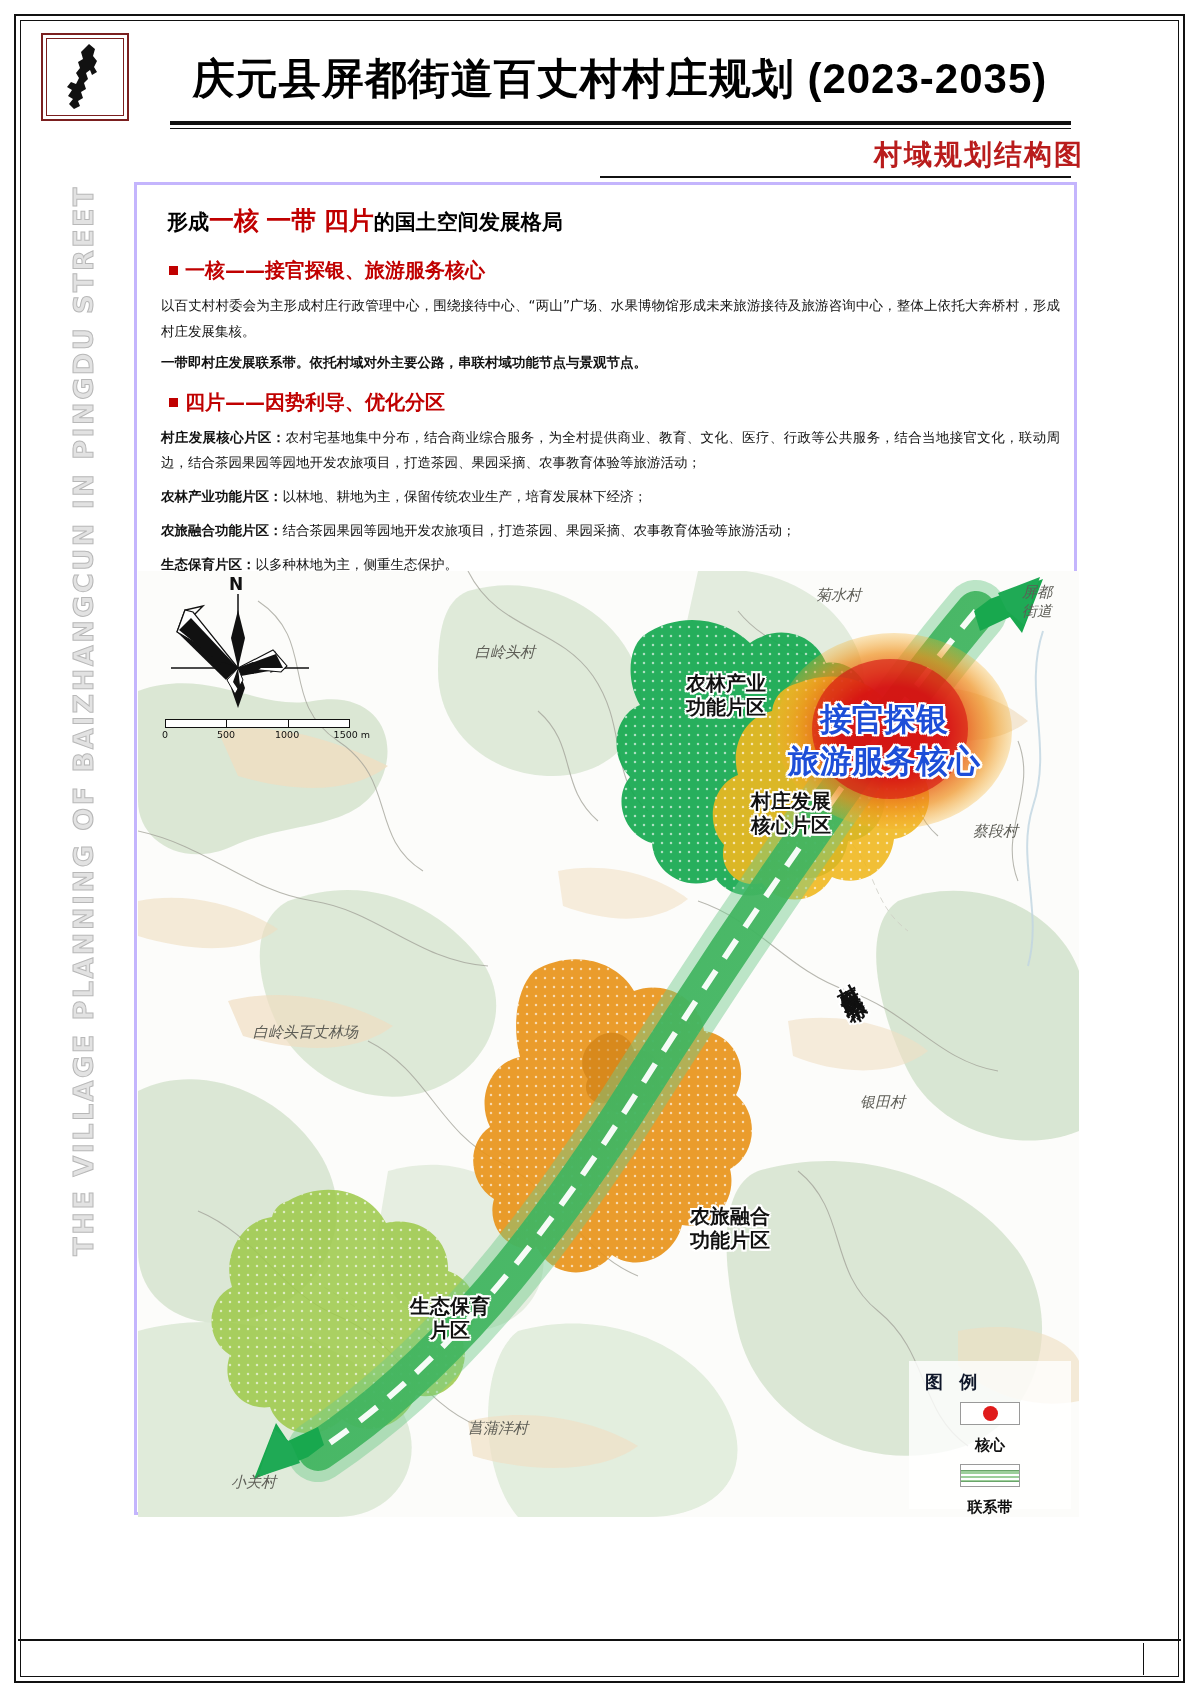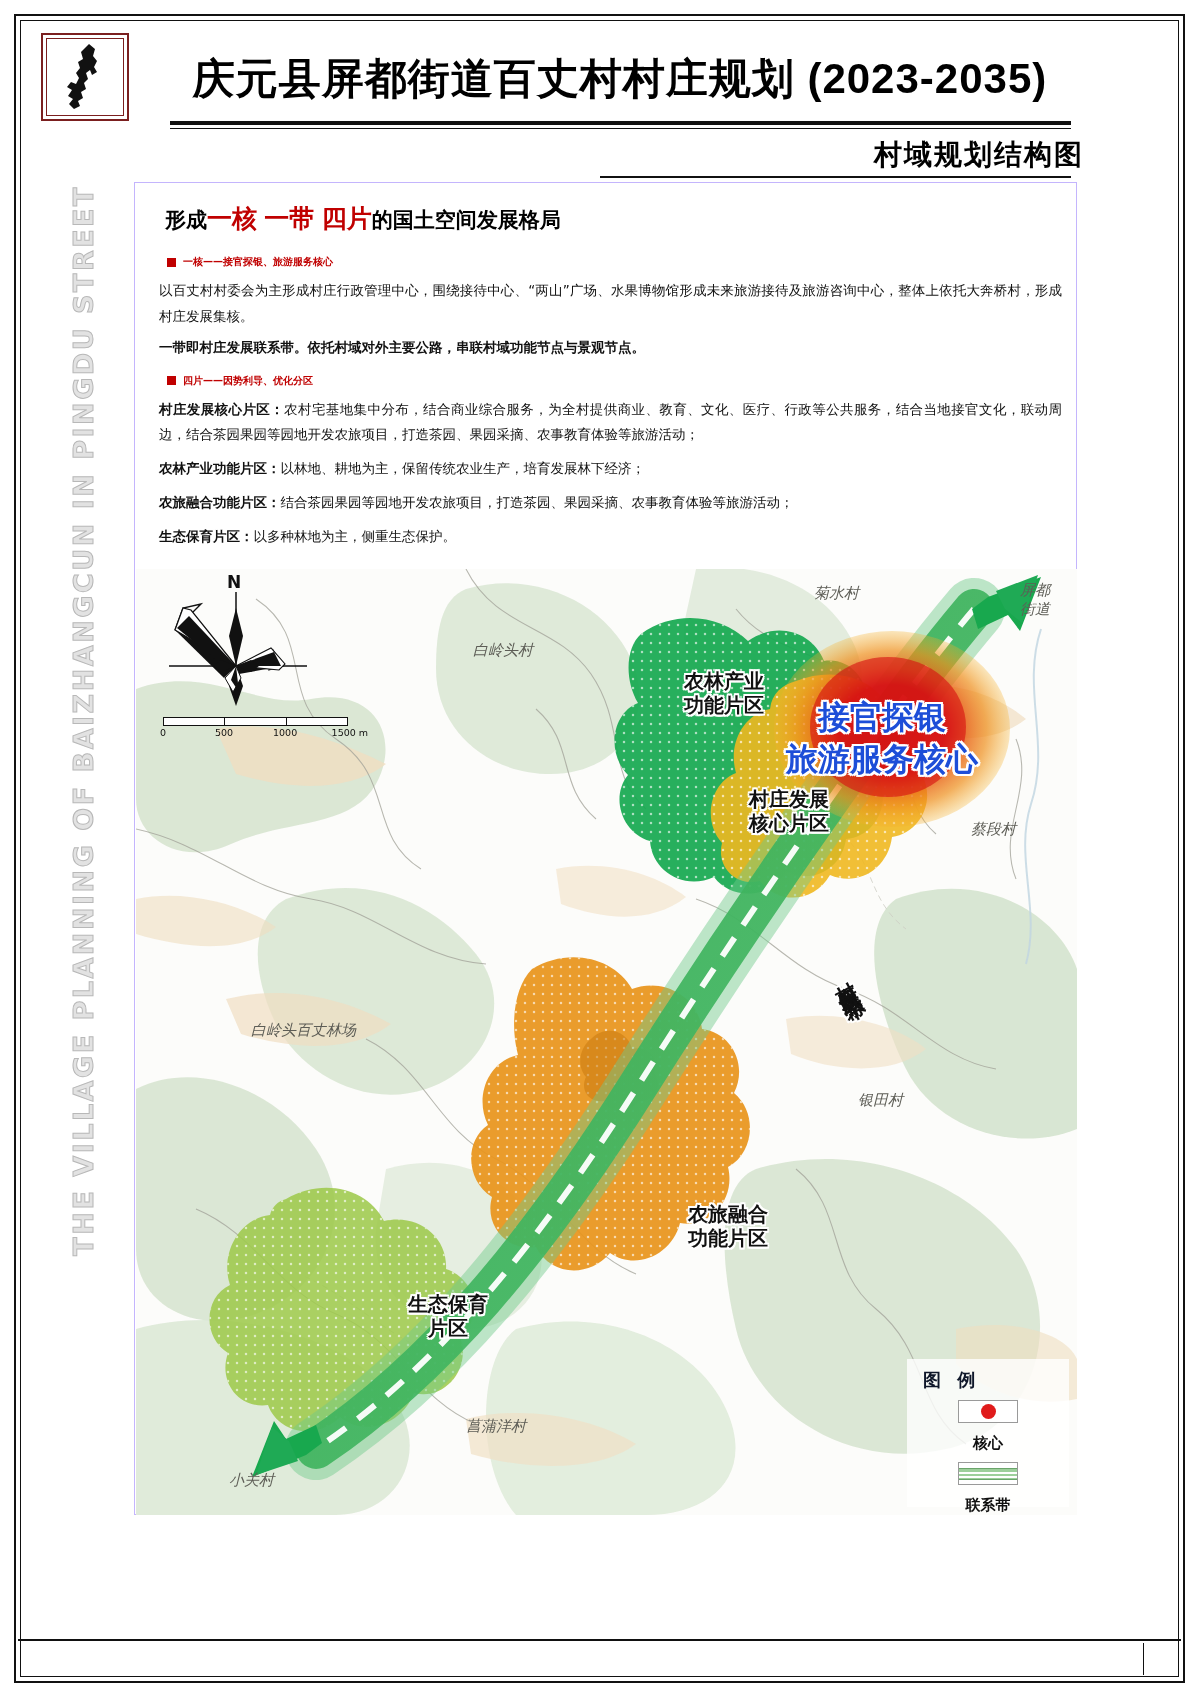--- a/index.html
+++ b/index.html
@@ -47,21 +47,21 @@
   .title-rule{
     position:absolute; left:170px; top:121px; width:901px; height:0;
     border-top:4px solid #111;
   }
   .title-rule2{
     position:absolute; left:170px; top:128px; width:901px; height:0;
     border-top:1px solid #111;
   }
   .sub-title{
     position:absolute; right:115px; top:136px;
-    font-size:28px; font-weight:bold; letter-spacing:2px; color:#000000;
+    font-size:28px; font-weight:bold; letter-spacing:2px; color:#b91c1c;
     white-space:nowrap;
   }
   .sub-rule{
     position:absolute; left:600px; top:176px; width:471px; height:0;
     border-top:2px solid #111;
   }
 
   
   .vertical-band{
     position:absolute; left:46px; top:185px; width:74px; height:1330px;
@@ -71,33 +71,33 @@
     writing-mode:vertical-rl; transform:rotate(180deg);
     font-family:"DejaVu Sans","Liberation Sans",sans-serif;
     font-size:27px; font-weight:bold; letter-spacing:2.5px;
     color:#e2e2e2; -webkit-text-stroke:1px #b8b8b8;
     white-space:nowrap; text-transform:uppercase;
   }
 
   
   .content-card{
     position:absolute; left:134px; top:182px; width:943px; height:1333px;
-    border:1px solid #c4b5fd; background:#fff;
+    border:3px solid #c4b5fd; background:#fff;
   }
 
   
   .text-block{ position:absolute; left:22px; top:10px; right:14px; }
   .h-lead{
     font-size:21px; font-weight:bold; color:#000; line-height:1.6;
     padding:6px 0 2px 8px;
   }
   .h-lead .red{ color:#c00000; font-size:25px; }
   .h-lead .red2{ color:#c00000; font-size:25px; }
   .sec-head{
-    color:#c00000; font-weight:bold; font-size:10px;
+    color:#c00000; font-weight:bold; font-size:20px;
     margin:14px 0 8px 10px; display:flex; align-items:center; gap:7px;
   }
   .sec-head .sq{
     width:9px;height:9px;background:#c00000;display:inline-block;flex:0 0 auto;
   }
   .para{
     font-size:13.5px; color:#111; line-height:1.95; text-align:justify;
     margin:4px 0 4px 2px;
   }
   .para b{ font-weight:bold; }

